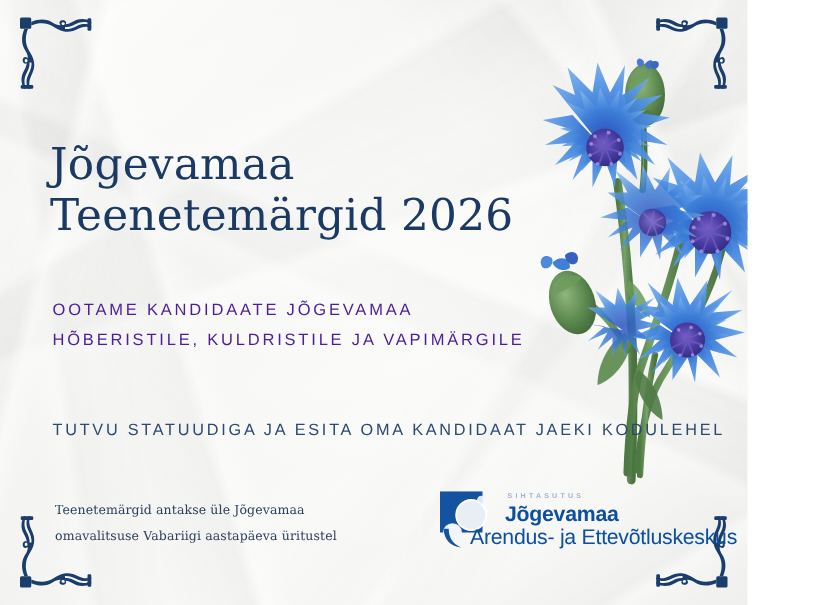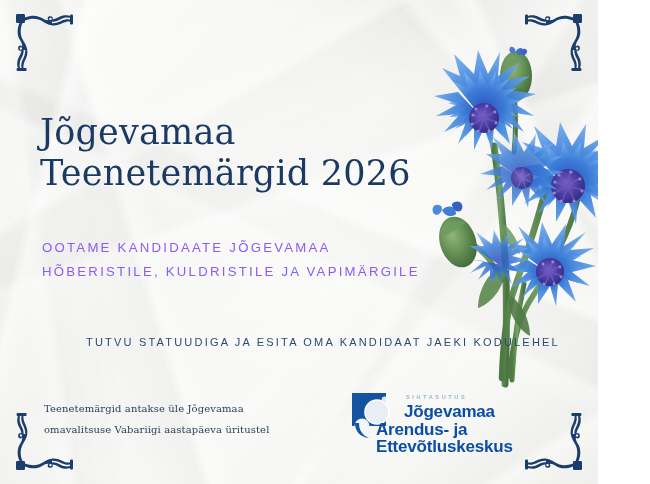--- a/index.html
+++ b/index.html
@@ -76,36 +76,35 @@
     font-size: 35px;
     line-height: 1.16;
     letter-spacing: .2px;
     white-space: pre-line;
     text-shadow: 0 1px 0 rgba(255,255,255,.5);
   }
   .subhead {
     position: absolute;
     left: 42px;
     top: 236px;
-    color: #8b5cf6;
+    color: #4c1d95;
     font-size: 13.2px;
     line-height: 1.82;
     letter-spacing: 2.25px;
     white-space: pre-line;
     font-weight: 400;
   }
   .calltext {
     position: absolute;
     left: 42px;
     top: 336px;
     color: #2c4a6e;
-    font-size: 11px;
+    font-size: 13px;
     letter-spacing: 2.2px;
     white-space: nowrap;
-    margin-left: 44px;
   }
   .footnote {
     position: absolute;
     left: 44px;
     top: 399px;
     color: #2b3f5b;
     font-family: "DejaVu Serif", "Liberation Serif", serif;
     font-size: 10px;
     line-height: 2.05;
     white-space: pre-line;
@@ -135,21 +134,21 @@
     color: #0b4ea2;
     font-size: 17px;
     font-weight: 700;
     line-height: 1.02;
     margin-top: 2px;
     letter-spacing: -.2px;
   }
   .logo-l2 {
     color: #0b4ea2;
     font-size: 17px;
-    font-weight: 700;
+    font-weight: 400;
     line-height: 1.02;
     margin-top: 1px;
     margin-left: -28px;
     letter-spacing: -.2px;
   }
 
   
   .flowers {
     position: absolute;
     left: 372px;

